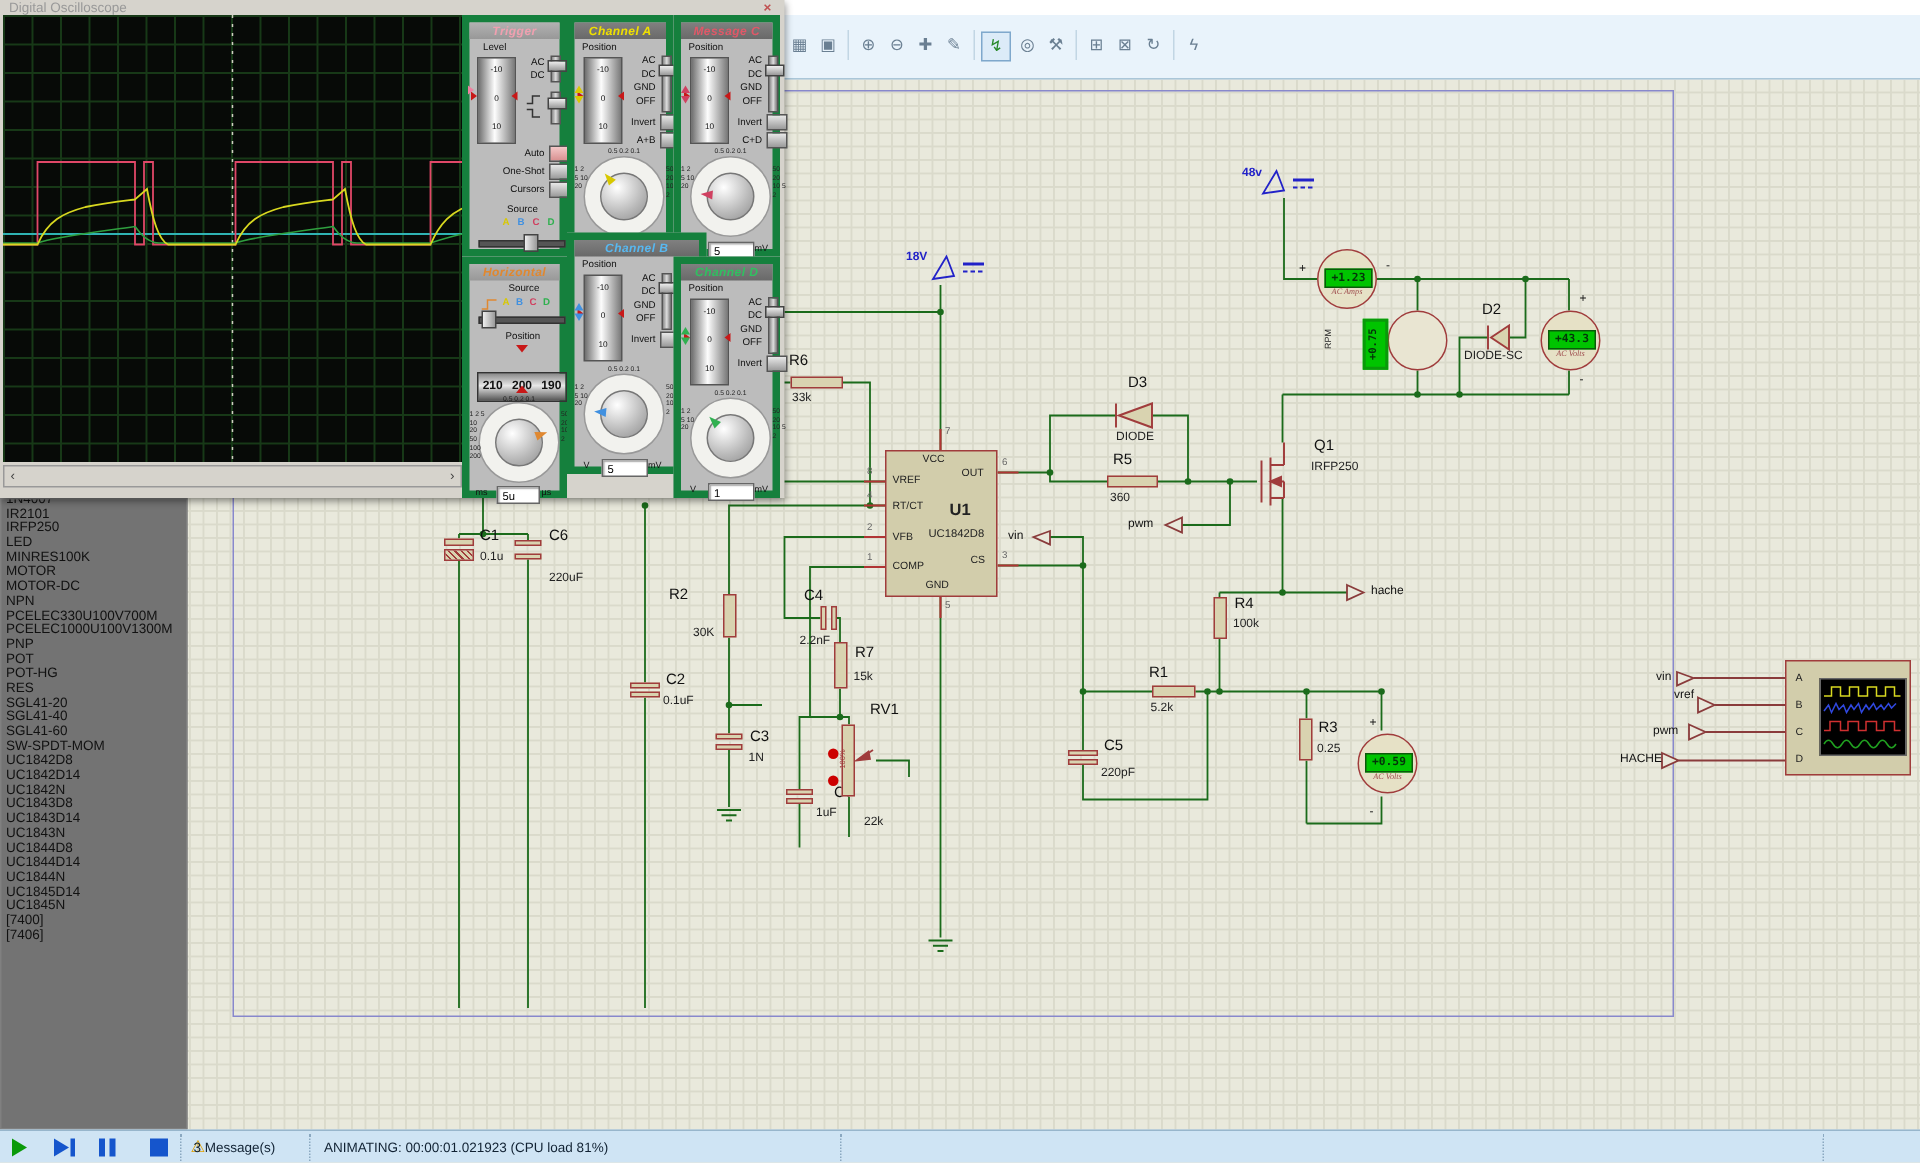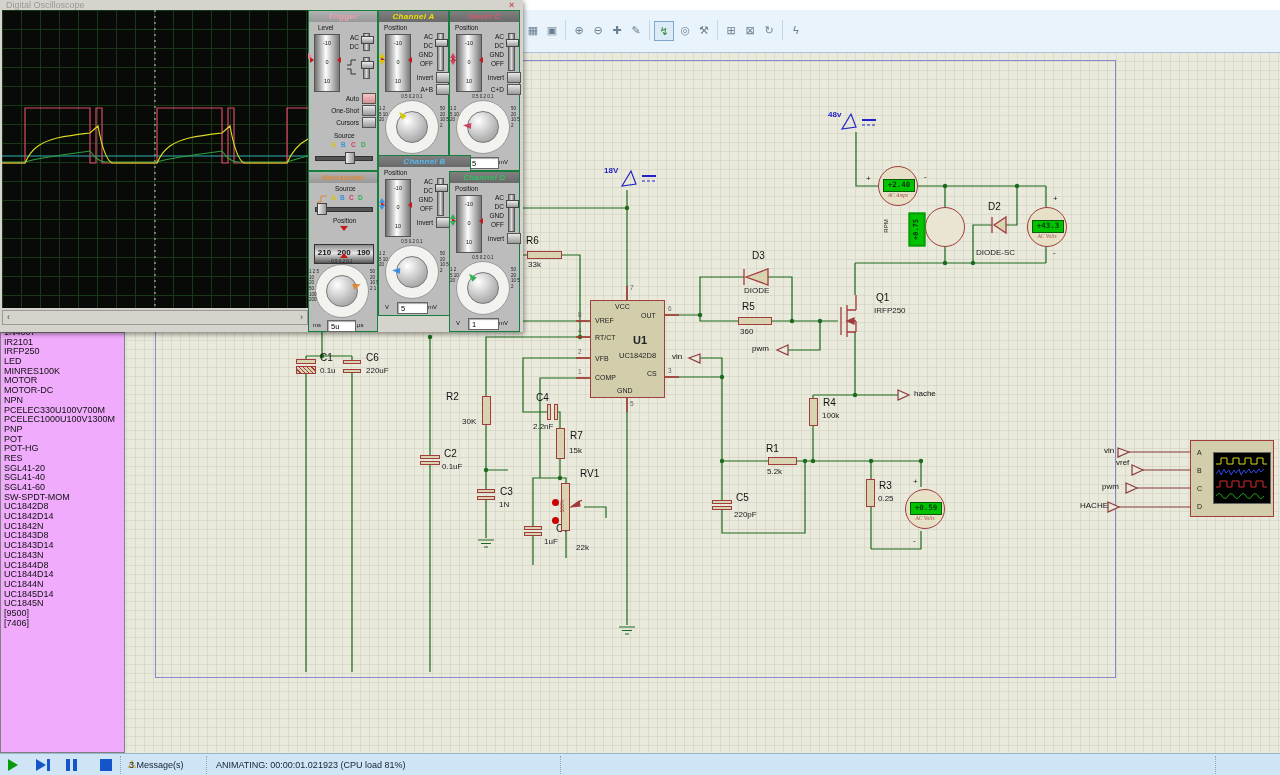--- a/index.html
+++ b/index.html
@@ -35,34 +35,34 @@
   .tbi{position:absolute;top:11px;width:18px;height:18px;text-align:center;line-height:18px;
     font-size:11px;color:#6a7f92}
   .tbi.sel{border:1px solid #7fa8cc;background:#dcebf8;color:#2a8a2a}
   .tbsep{position:absolute;top:10px;width:1px;height:20px;background:#c2d6e4}
   
   #statusbar{position:absolute;left:0;top:753px;width:1280px;height:22px;background:#cfe4f4;
     border-top:1px solid #98b6cc;font-size:9px;color:#123;z-index:4}
   .sbd{position:absolute;top:2px;height:18px;border-left:1px dotted #8aa8c0}
   .pb{position:absolute;width:0;height:0}
   
-  #parts{position:absolute;left:0;top:332px;width:125px;height:421px;background:#f0abfc;
+  #parts{position:absolute;left:0;top:332px;width:125px;height:421px;background:#737373;
     border:1px solid #808080;overflow:hidden;z-index:3;box-sizing:border-box}
   .pli{height:9.7px;font-size:9px;line-height:9.7px;padding-left:3px;color:#111;white-space:nowrap}
   
   #oscwin{position:absolute;left:0;top:0;width:523px;height:332px;background:#d6d3cc;z-index:5;
     box-shadow:1px 2px 5px rgba(0,0,0,.45)}
   .otitle{position:absolute;left:6px;top:0;font-size:9px;color:#999}
   .oclose{position:absolute;left:509px;top:0;font-size:9px;color:#c05050;font-weight:bold}
   .odisp{position:absolute;left:2px;top:10px;width:306px;height:298px;background:#070a07;
     background-image:linear-gradient(#173917 1px,transparent 1px),linear-gradient(90deg,#173917 1px,transparent 1px);
     background-size:19px 19px}
   .oscroll{position:absolute;left:2px;top:310px;width:306px;height:15px;background:#d6d3cc;
     border:1px solid #999;box-sizing:border-box;font-size:9px;color:#444}
-  .panel{position:absolute;background:#bcbcbc;border:1px solid #15803d;box-sizing:border-box}
+  .panel{position:absolute;background:#bcbcbc;border:5px solid #15803d;box-sizing:border-box}
   .phead{height:11px;background:linear-gradient(#808080,#696969);font:bold italic 8px/11px "Liberation Sans",sans-serif;
     text-align:center;letter-spacing:.3px}
   .phead.light{background:linear-gradient(#b2b2b2,#989898)}
   .lbl{position:absolute;font-size:6.5px;color:#111;white-space:nowrap}
   .slider{position:absolute;width:26px;height:58px;border:1px solid #555;box-sizing:border-box;
     background:linear-gradient(90deg,#6f6f6f,#fdfdfd 45%,#7a7a7a)}
   .snum{position:absolute;width:100%;text-align:center;font-size:5.5px;color:#111}
   .tri{position:absolute;width:0;height:0}
   .track{position:absolute;width:7px;background:linear-gradient(90deg,#888,#ddd,#777);border:1px solid #555;box-sizing:border-box}
   .thumb{position:absolute;width:11px;height:6px;background:linear-gradient(#eee,#999);border:1px solid #444;left:-3px}
@@ -201,21 +201,21 @@
   <div class="ref" style="left:879px;top:480px">R3</div>
   <div class="val" style="left:878px;top:494px">0.25</div>
 
   <div class="cp" style="left:296px;top:359px;width:20px;height:5px"></div>
   <div class="cph" style="left:296px;top:366px;width:20px;height:8px"></div>
   <div class="ref" style="left:320px;top:352px">C1</div>
   <div class="val" style="left:320px;top:366px">0.1u</div>
   <div class="cp" style="left:343px;top:360px;width:18px;height:4px"></div>
   <div class="cp" style="left:343px;top:369px;width:18px;height:4px"></div>
   <div class="ref" style="left:366px;top:352px">C6</div>
-  <div class="val" style="left:366px;top:366px">220uF</div>
+  <div class="val" style="left:366px;top:380px">220uF</div>
   <div class="cp" style="left:420px;top:455px;width:20px;height:4px"></div>
   <div class="cp" style="left:420px;top:461px;width:20px;height:4px"></div>
   <div class="ref" style="left:444px;top:448px">C2</div>
   <div class="val" style="left:442px;top:462px">0.1uF</div>
   <div class="cp" style="left:477px;top:489px;width:18px;height:4px"></div>
   <div class="cp" style="left:477px;top:496px;width:18px;height:4px"></div>
   <div class="ref" style="left:500px;top:486px">C3</div>
   <div class="val" style="left:499px;top:500px">1N</div>
   <div class="cp" style="left:547px;top:404px;width:4px;height:16px"></div>
   <div class="cp" style="left:554px;top:404px;width:4px;height:16px"></div>
@@ -254,34 +254,34 @@
   <span class="pn" style="left:578px;top:348px">2</span>
   <span class="pn" style="left:578px;top:368px">1</span>
   <span class="pn" style="left:668px;top:305px">6</span>
   <span class="pn" style="left:668px;top:367px">3</span>
   <span class="pn" style="left:630px;top:284px">7</span>
   <span class="pn" style="left:630px;top:400px">5</span>
 
   <div class="ref" style="left:752px;top:250px">D3</div>
   <div class="val" style="left:744px;top:286px">DIODE</div>
   <div class="ref" style="left:988px;top:201px">D2</div>
-  <div class="val" style="left:976px;top:248px">DIODE-SC</div>
+  <div class="val" style="left:976px;top:232px">DIODE-SC</div>
   <div class="ref" style="left:876px;top:292px">Q1</div>
   <div class="val" style="left:874px;top:306px">IRFP250</div>
 
   <div class="term" style="left:752px;top:344px">pwm</div>
   <div class="term" style="left:672px;top:352px">vin</div>
   <div class="term" style="left:914px;top:389px">hache</div>
   <div class="term" style="left:1104px;top:446px">vin</div>
   <div class="term" style="left:1116px;top:458px">vref</div>
   <div class="term" style="left:1102px;top:482px">pwm</div>
   <div class="term" style="left:1080px;top:501px">HACHE</div>
 
   <div class="meter" style="left:878px;top:166px;width:40px;height:40px"></div>
-  <div class="lcd" style="left:883px;top:179px;width:30px;height:11px">+2.40</div>
+  <div class="lcd" style="left:883px;top:179px;width:30px;height:11px">+1.23</div>
   <div class="mlab" style="left:881px;top:192px;width:34px">AC Amps</div>
   <span class="sign" style="left:866px;top:174px">+</span>
   <span class="sign" style="left:924px;top:172px">-</span>
 
   <div class="meter" style="left:1027px;top:207px;width:40px;height:40px"></div>
   <div class="lcd" style="left:1032px;top:220px;width:30px;height:11px">+43.3</div>
   <div class="mlab" style="left:1030px;top:233px;width:34px">AC Volts</div>
   <span class="sign" style="left:1053px;top:194px">+</span>
   <span class="sign" style="left:1053px;top:248px">-</span>
 
@@ -355,21 +355,21 @@
   <div class="pli">UC1842D14</div>
   <div class="pli">UC1842N</div>
   <div class="pli">UC1843D8</div>
   <div class="pli">UC1843D14</div>
   <div class="pli">UC1843N</div>
   <div class="pli">UC1844D8</div>
   <div class="pli">UC1844D14</div>
   <div class="pli">UC1844N</div>
   <div class="pli">UC1845D14</div>
   <div class="pli">UC1845N</div>
-  <div class="pli">[9500]</div>
+  <div class="pli">[7400]</div>
   <div class="pli">[7406]</div>
 </div>
 
 <div id="statusbar">
   <span class="pb" style="left:8px;top:5px;border-top:6px solid transparent;border-bottom:6px solid transparent;border-left:10px solid #0a9a0a"></span>
   <span class="pb" style="left:36px;top:5px;border-top:6px solid transparent;border-bottom:6px solid transparent;border-left:10px solid #1555cc"></span>
   <span style="position:absolute;left:47px;top:5px;width:3px;height:12px;background:#1555cc"></span>
   <span style="position:absolute;left:66px;top:5px;width:4px;height:12px;background:#1555cc"></span>
   <span style="position:absolute;left:73px;top:5px;width:4px;height:12px;background:#1555cc"></span>
   <span style="position:absolute;left:100px;top:5px;width:12px;height:12px;background:#1555cc"></span>
@@ -468,21 +468,21 @@
     <span class="sctxt" style="left:0px;top:95px;width:9px">1 2 5 10 20</span>
     <span class="sctxt" style="left:61px;top:95px;width:9px">50 20 10 5 2</span>
     <div class="kcap" style="left:17px;top:100px"></div>
     <span class="kptr" style="left:30px;top:96px;color:#d8c800;transform-origin:3px 20px;transform:rotate(-40deg)"></span>
     <div class="vbox" style="left:18px;top:146px;width:26px">0.5</div>
     <span class="unit" style="left:6px;top:148px">V</span>
     <span class="unit" style="left:49px;top:148px">mV</span>
   </div>
 
   <div class="panel" style="left:449px;top:10px;width:71px;height:161px">
-    <div class="phead" style="color:#e05868">Invert C</div>
+    <div class="phead" style="color:#e05868">Message C</div>
     <span class="lbl" style="left:5px;top:13px">Position</span>
     <div class="slider" style="left:6px;top:23px">
       <span class="snum" style="top:5px">-10</span>
       <span class="snum" style="top:24px">0</span>
       <span class="snum" style="top:43px">10</span>
     </div>
     <span class="tri" style="left:2px;top:46px;border-top:3px solid transparent;border-bottom:3px solid transparent;border-left:4px solid #c81818"></span>
     <span class="tri" style="left:29px;top:46px;border-top:3px solid transparent;border-bottom:3px solid transparent;border-right:4px solid #c81818"></span>
     <span class="chv" style="left:0px;top:42px;border-bottom:5px solid #d04060"></span>
     <span class="chv" style="left:0px;top:49px;border-top:5px solid #d04060"></span>

